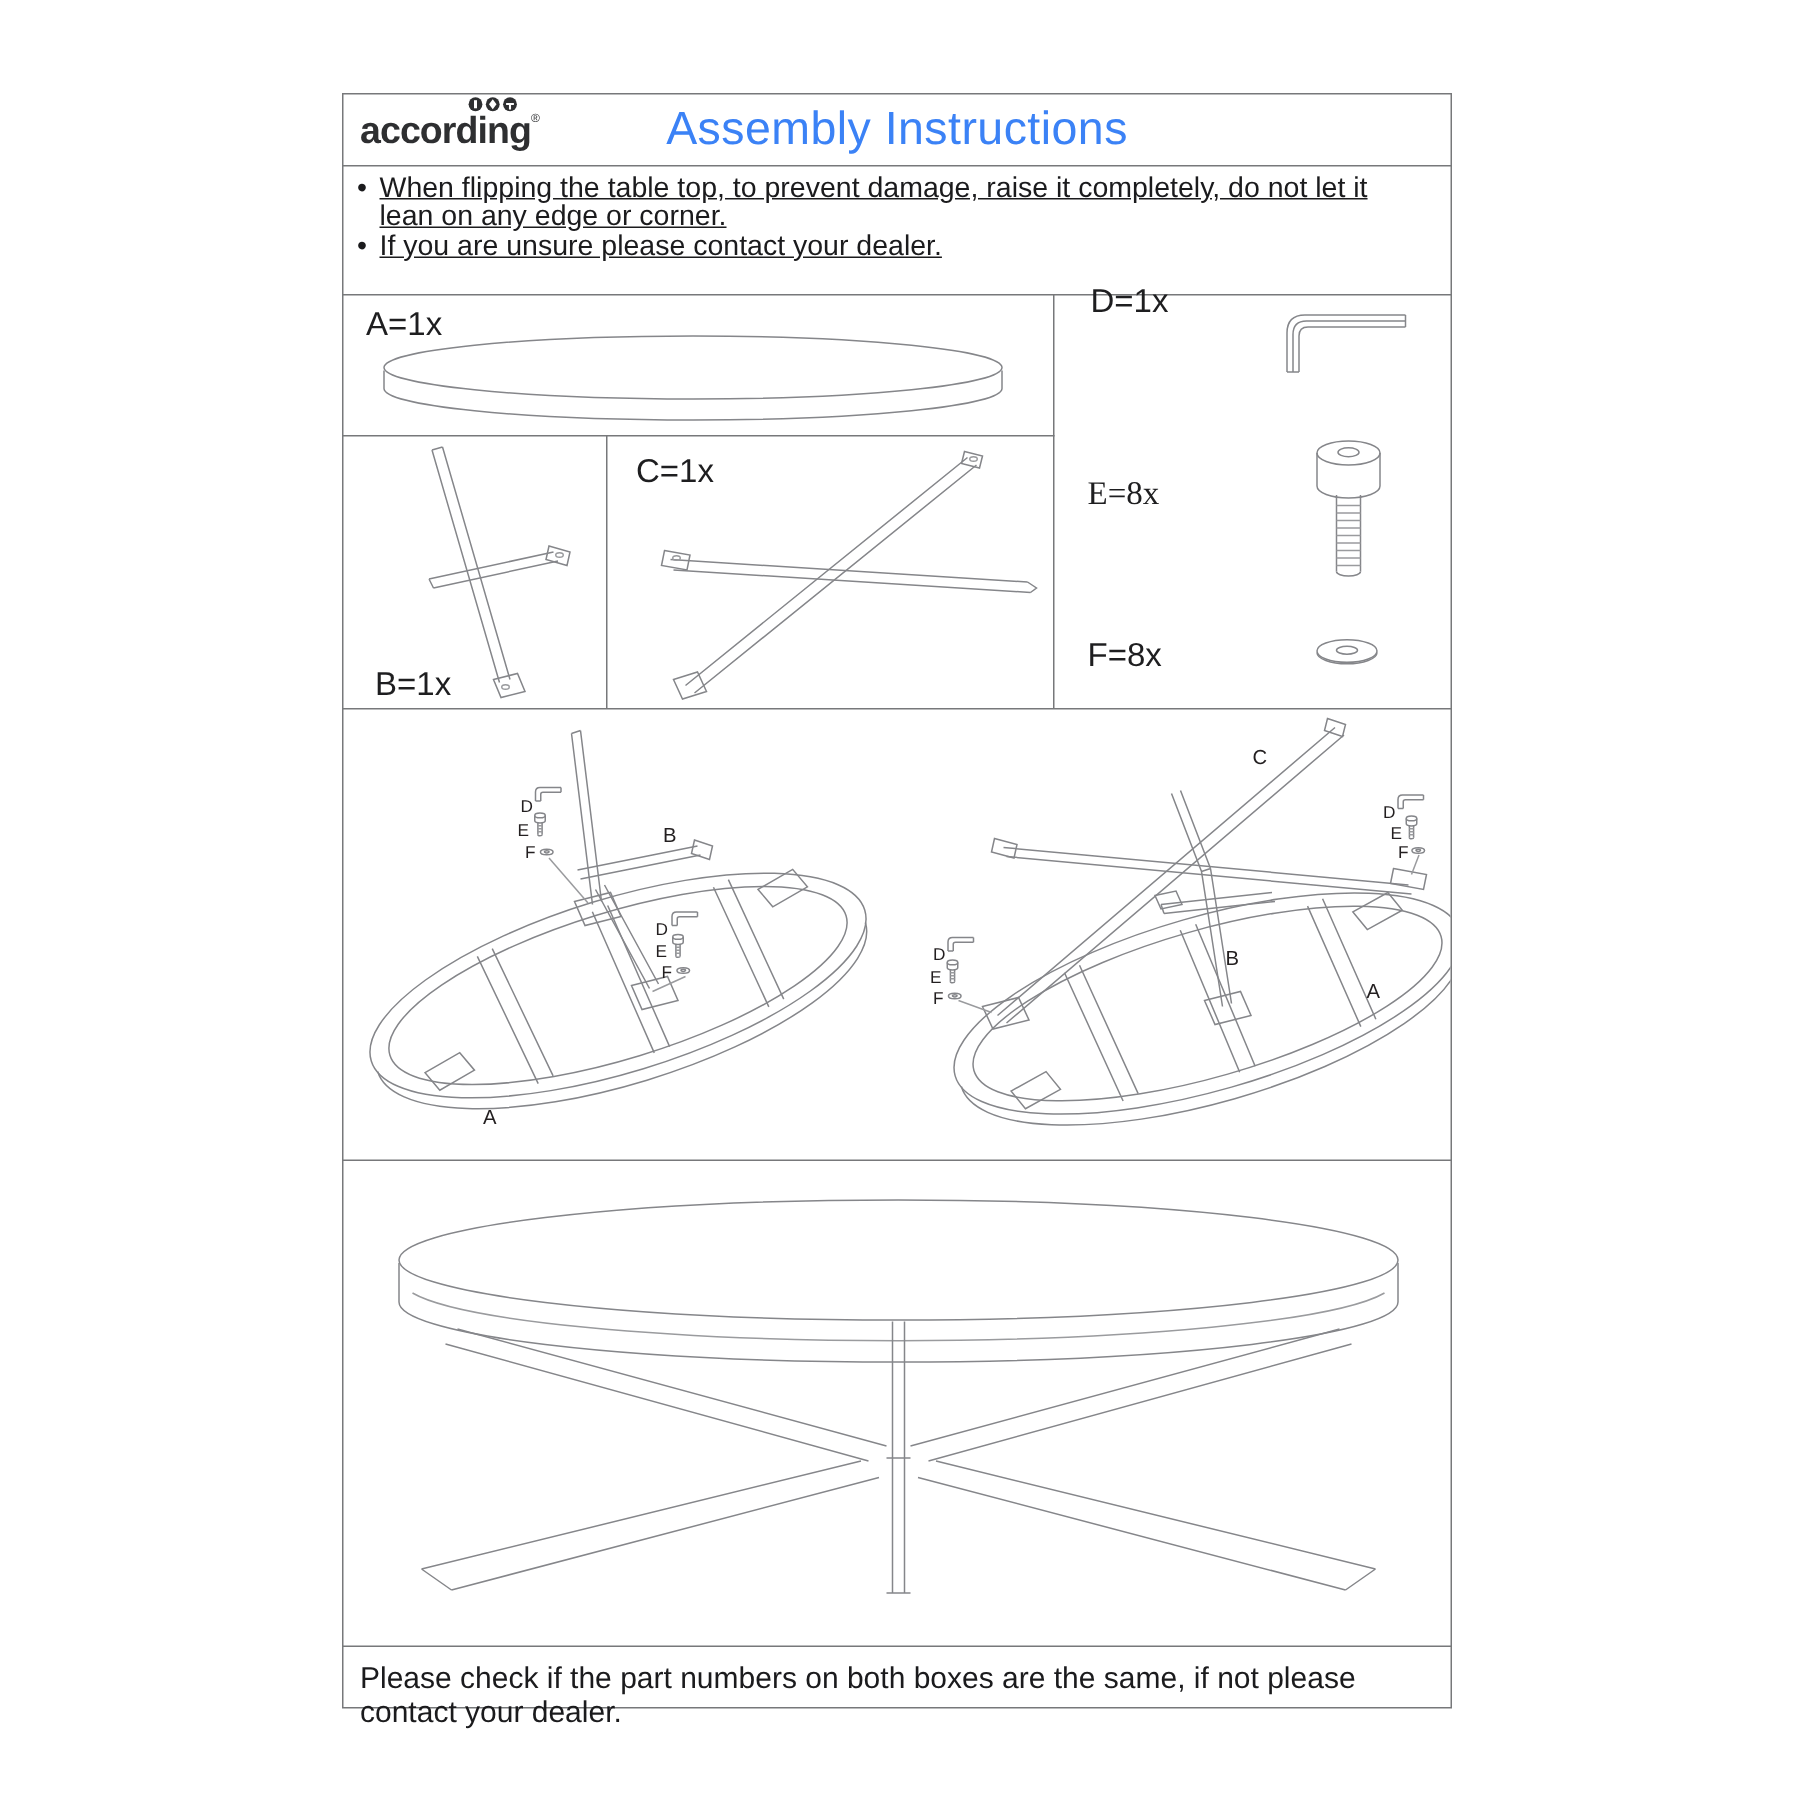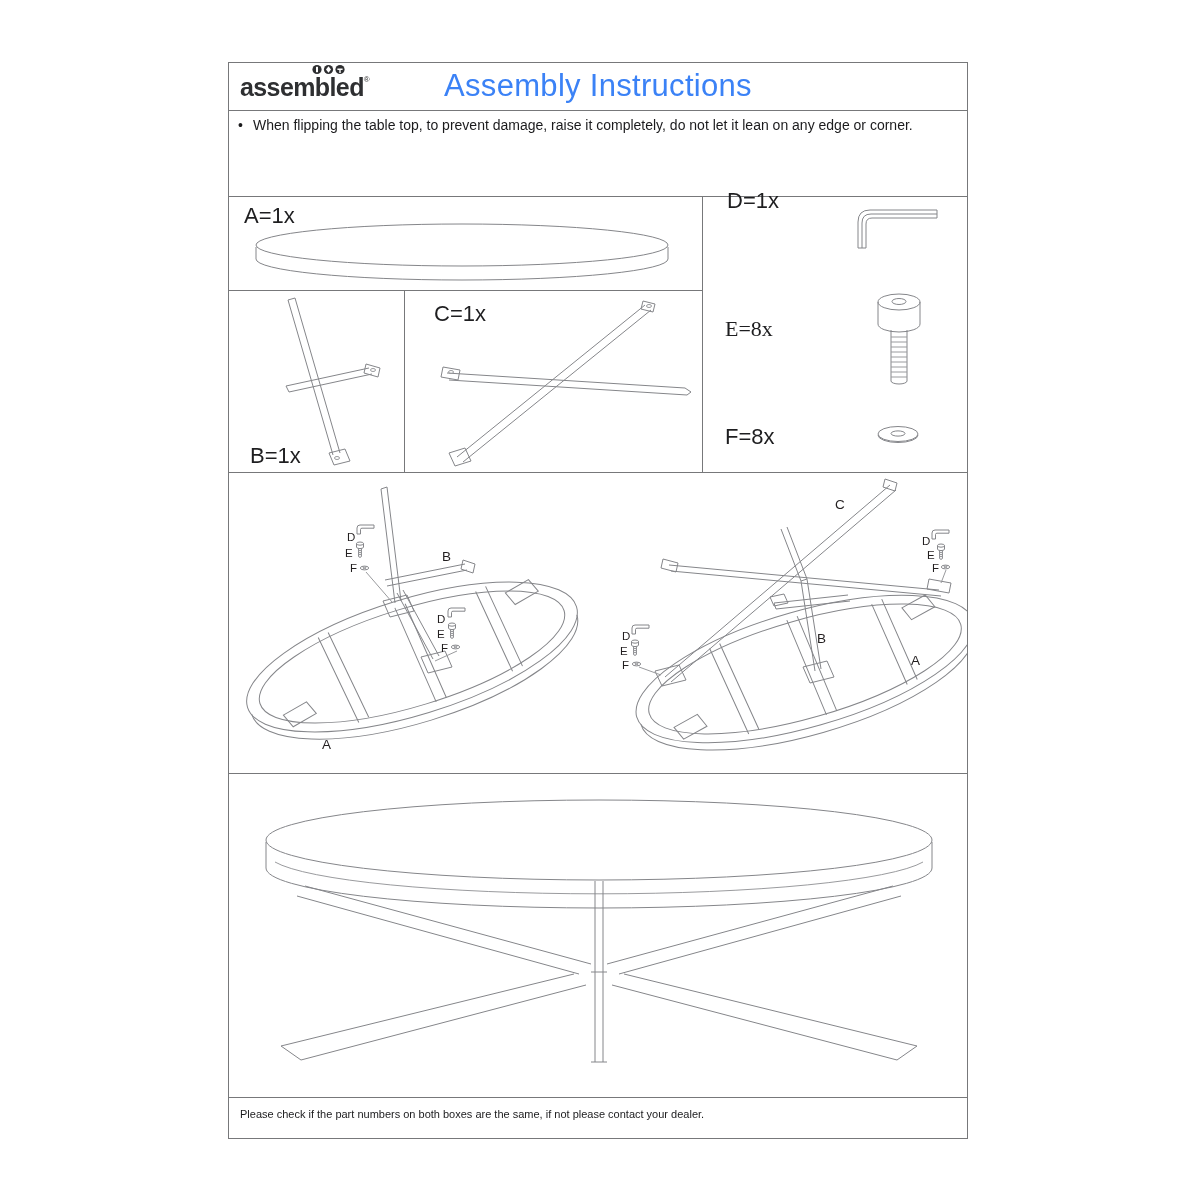--- a/index.html
+++ b/index.html
@@ -6,24 +6,24 @@
   .page{position:relative;width:1200px;height:1200px;background:#ffffff;
         font-family:"Liberation Sans",sans-serif;color:#231f20;overflow:hidden;}
   .abs{position:absolute;}
   .frame{border:1px solid #77787a;}
   .hline{height:1px;background:#77787a;}
   .vline{width:1px;background:#77787a;}
   .brand{font-size:25px;font-weight:700;letter-spacing:-0.6px;color:#2e2f31;}
   .brand sup{font-size:8px;font-weight:400;vertical-align:14px;letter-spacing:0;}
   .title{width:740px;text-align:center;font-size:31px;font-weight:400;color:#3b82f6;letter-spacing:0.3px;}
   ul.warn{margin:0;padding:0;list-style:none;width:716px;}
-  ul.warn li{position:relative;font-size:14px;line-height:19.4px;color:#1b1b1d;padding-left:17px;}
+  ul.warn li{position:relative;font-size:19px;line-height:19.4px;color:#1b1b1d;padding-left:17px;text-decoration:underline;}
   ul.warn li::before{content:"•";position:absolute;left:2px;top:0;color:#1b1b1d;}
   .plabel{font-size:22px;color:#1e1e20;}
-  .footnote{font-size:11px;color:#1b1b1d;}
+  .footnote{font-size:20px;color:#1b1b1d;}
   svg{display:block;}
   svg .ln{fill:none;stroke:#85868a;stroke-width:1;}
   svg .lt{fill:none;stroke:#9a9b9e;stroke-width:1;}
   svg text{font-family:"Liberation Sans",sans-serif;fill:#231f20;}
   svg text.big{font-size:13.5px;}
   svg text.sm{font-size:11.5px;}
 </style>
 </head>
 <body>
 
@@ -33,38 +33,39 @@
 
   <div class="abs hline" style="left:228px;top:110px;width:740px;"></div>
   <div class="abs hline" style="left:228px;top:196px;width:740px;"></div>
   <div class="abs hline" style="left:228px;top:290px;width:475px;"></div>
   <div class="abs hline" style="left:228px;top:472px;width:740px;"></div>
   <div class="abs hline" style="left:228px;top:773px;width:740px;"></div>
   <div class="abs hline" style="left:228px;top:1097px;width:740px;"></div>
   <div class="abs vline" style="left:702px;top:196px;height:276px;"></div>
   <div class="abs vline" style="left:404px;top:290px;height:182px;"></div>
 
-  <div class="abs brand" style="left:240px;top:73px;"><span>assembled</span><sup>®</sup></div>
+  <div class="abs brand" style="left:240px;top:73px;"><span>according</span><sup>®</sup></div>
   <svg class="abs" style="left:311px;top:64px;" width="40" height="11" viewBox="0 0 40 11">
     <circle cx="6" cy="5.5" r="4.6" fill="#2e2f31"></circle>
     <rect x="5" y="2.8" width="2" height="5.4" fill="#fff"></rect>
     <circle cx="17.5" cy="5.5" r="4.6" fill="#2e2f31"></circle>
     <path d="M17.5 2.2 L20 5.5 L17.5 8.8 L15 5.5 Z" fill="#fff"></path>
     <circle cx="29" cy="5.5" r="4.6" fill="#2e2f31"></circle>
     <path d="M26.4 4.6 h5.2 v1.4 h-1.9 v3 h-1.4 v-3 h-1.9 z" fill="#fff"></path>
   </svg>
   <div class="abs title" style="left:228px;top:68px;">Assembly Instructions</div>
 
   <ul class="warn abs" style="left:236px;top:116px;">
     <li>When flipping the table top, to prevent damage, raise it completely, do not let it lean on any edge or corner.</li>
+    <li>If you are unsure please contact your dealer.</li>
   </ul>
 
   <div class="abs plabel" style="left:244px;top:203px;">A=1x</div>
   <div class="abs plabel" style="left:250px;top:443px;text-align:center;">B=1x</div>
-  <div class="abs plabel" style="left:424px;top:301px;margin-left:10px;">C=1x</div>
+  <div class="abs plabel" style="left:424px;top:301px;">C=1x</div>
   <div class="abs plabel" style="left:727px;top:188px;">D=1x</div>
   <div class="abs plabel" style="left:725px;top:316px;font-family:Liberation Serif, serif;">E=8x</div>
   <div class="abs plabel" style="left:725px;top:424px;">F=8x</div>
 
   <svg class="abs" style="left:229px;top:197px;" width="472" height="92" viewBox="0 0 472 92">
     <ellipse class="ln" cx="233" cy="48" rx="206" ry="21"></ellipse>
     <path class="ln" d="M27,50 v12 a206,21 0 0 0 412,0 v-12"></path>
   </svg>
 
   <svg class="abs" style="left:229px;top:291px;" width="174" height="180" viewBox="0 0 174 180">

